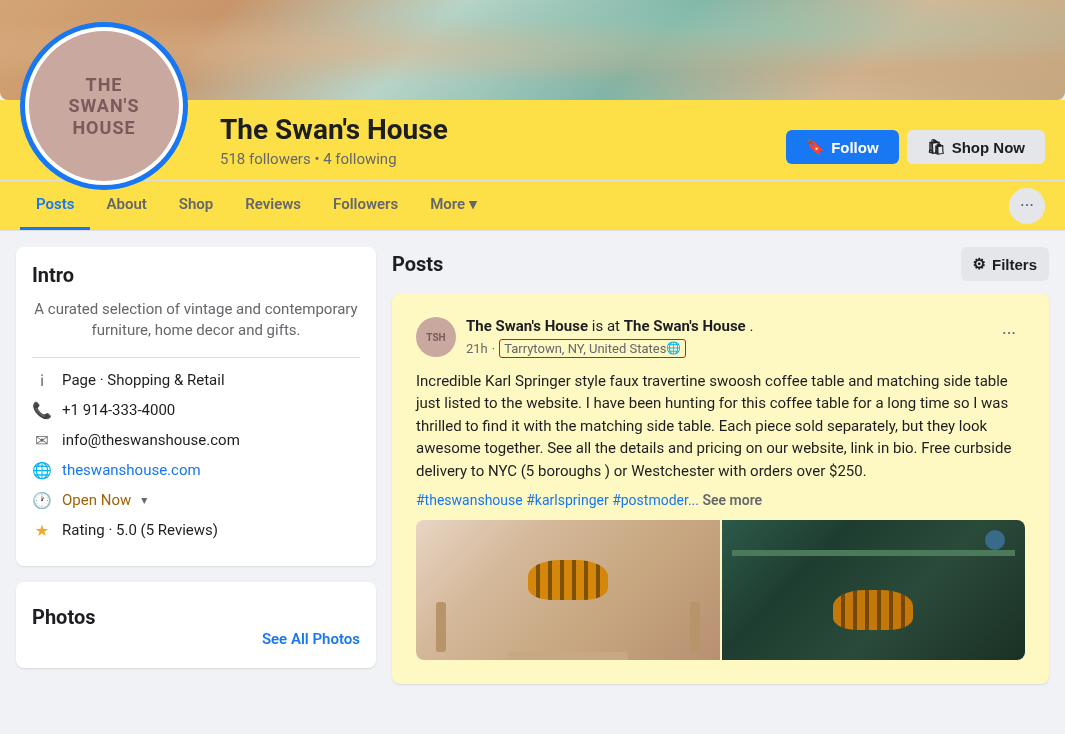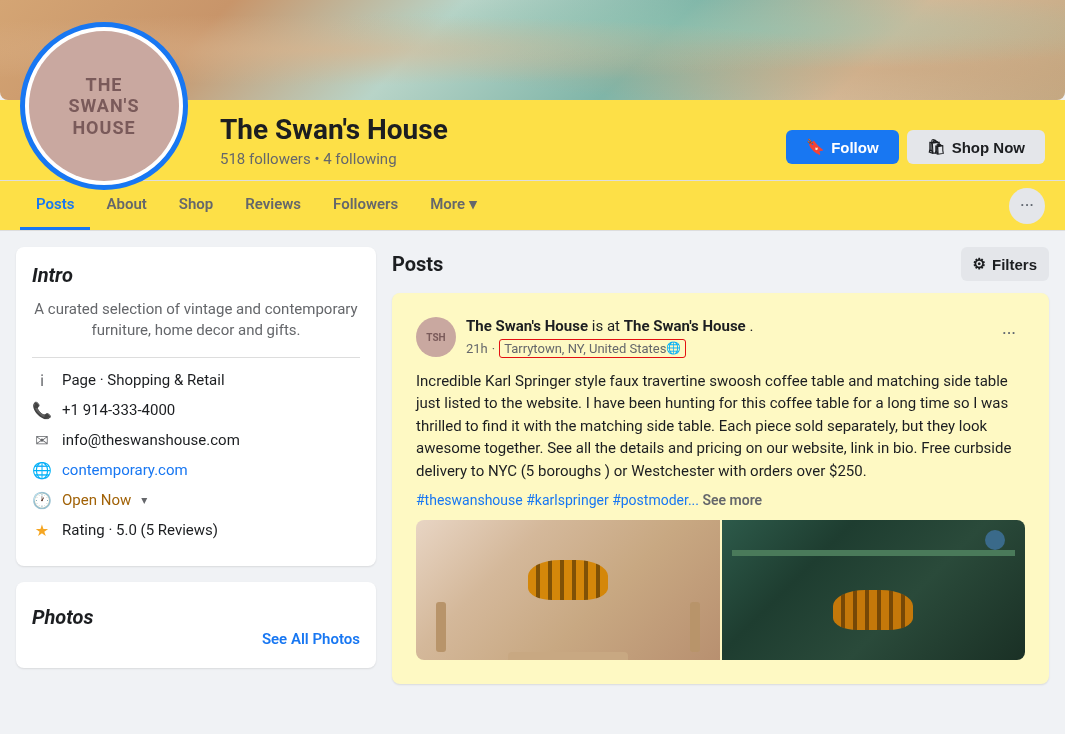--- a/index.html
+++ b/index.html
@@ -201,21 +201,20 @@
       padding: 16px;
       margin-bottom: 16px;
       box-shadow: 0 1px 2px rgba(0,0,0,0.1);
     }
 
     .card-title {
       font-size: 20px;
       font-weight: 700;
       margin-bottom: 12px;
       color: #1c1e21;
-      font-style: italic;
     }
 
     .intro-desc {
       font-size: 15px;
       color: #65676b;
       text-align: center;
       line-height: 1.4;
       margin-bottom: 16px;
     }
 
@@ -568,21 +567,21 @@
         <span>+1 914-333-4000</span>
       </div>
 
       <div class="intro-item">
         <span class="intro-icon">✉</span>
         <span>info@theswanshouse.com</span>
       </div>
 
       <div class="intro-item">
         <span class="intro-icon">🌐</span>
-        <a href="#">contemporary.com</a>
+        <a href="#">theswanshouse.com</a>
       </div>
 
       <div class="intro-item">
         <span class="intro-icon">🕐</span>
         <span class="green">Open Now</span>
         <span class="open-chevron"> ▾</span>
       </div>
 
       <div class="intro-item">
         <span class="intro-icon star-icon">★</span>

